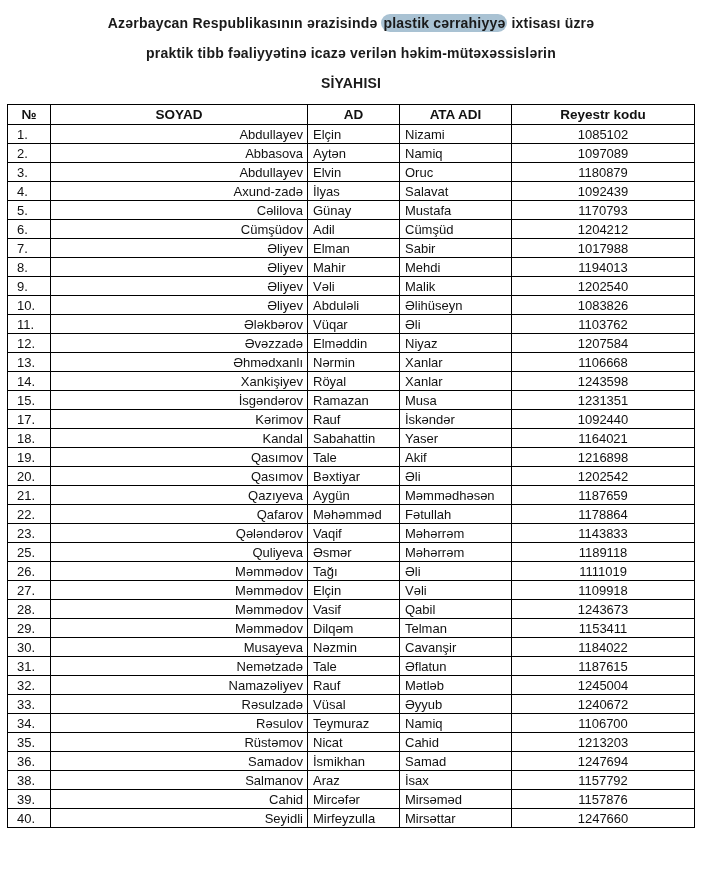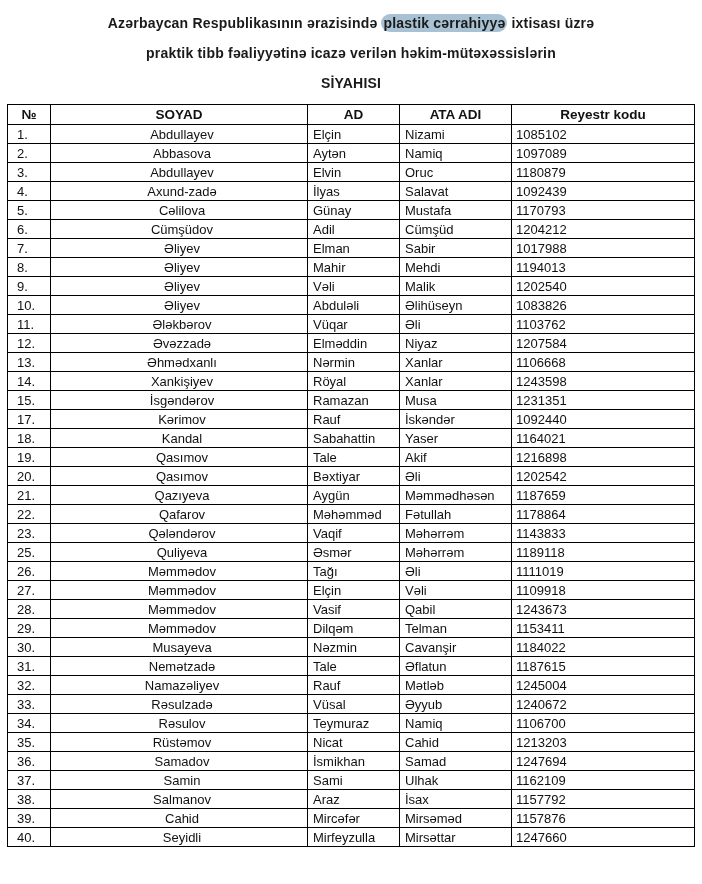--- a/index.html
+++ b/index.html
@@ -40,24 +40,24 @@
     text-align: center;
     font-size: 13.5px;
     height: 20px;
   }
   col.c0 { width: 43px; }
   col.c1 { width: 257px; }
   col.c2 { width: 92px; }
   col.c3 { width: 112px; }
   col.c4 { width: auto; }
   td.col0 { padding-left: 9px; text-align: left; }
-  td.col1 { padding-left: 10px; text-align: center; margin-top: 8px; }
+  td.col1 { padding-left: 10px; text-align: right; margin-top: 8px; }
   td.col2 { padding-left: 5px; text-align: left; }
   td.col3 { padding-left: 5px; text-align: left; }
-  td.col4 { text-align: left; }
+  td.col4 { text-align: center; }
 </style>
 </head>
 <body>
 
 <div class="page">
 
   <div class="title-block">
     <div class="title-line"><span>Azərbaycan Respublikasının ərazisində </span><span class="hl" style="background: rgb(169, 194, 211); border-radius: 9px;">plastik cərrahiyyə</span><span> ixtisası üzrə</span></div>
     <div class="title-line">praktik tibb fəaliyyətinə icazə verilən həkim-mütəxəssislərin</div>
     <div class="title-line">SİYAHISI</div>
@@ -313,27 +313,20 @@
           <td class="col4">1213203</td>
         </tr>
         <tr>
           <td class="col0">36.</td>
           <td class="col1">Samadov</td>
           <td class="col2">İsmikhan</td>
           <td class="col3">Samad</td>
           <td class="col4">1247694</td>
         </tr>
         <tr>
-          <td class="col0">37.</td>
-          <td class="col1">Samin</td>
-          <td class="col2">Sami</td>
-          <td class="col3">Ulhak</td>
-          <td class="col4">1162109</td>
-        </tr>
-        <tr>
           <td class="col0">38.</td>
           <td class="col1">Salmanov</td>
           <td class="col2">Araz</td>
           <td class="col3">İsax</td>
           <td class="col4">1157792</td>
         </tr>
         <tr>
           <td class="col0">39.</td>
           <td class="col1">Cahid</td>
           <td class="col2">Mircəfər</td>

